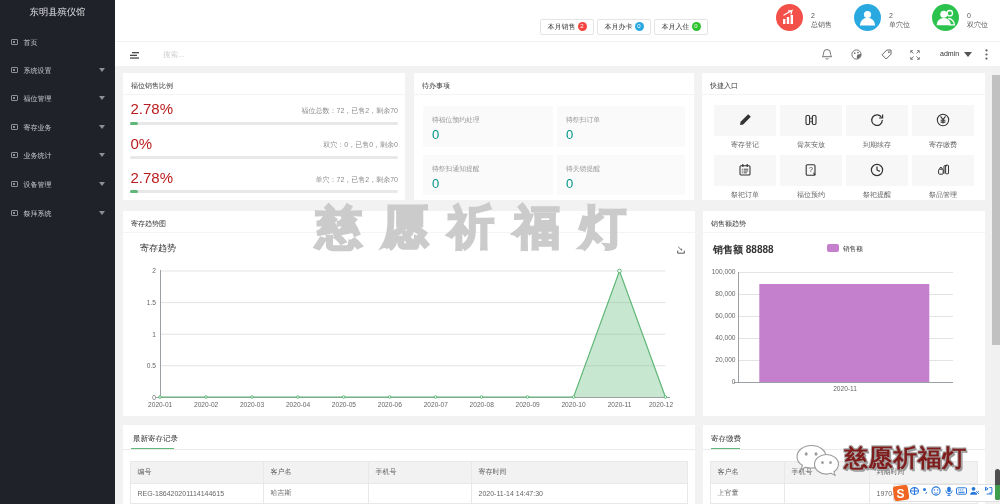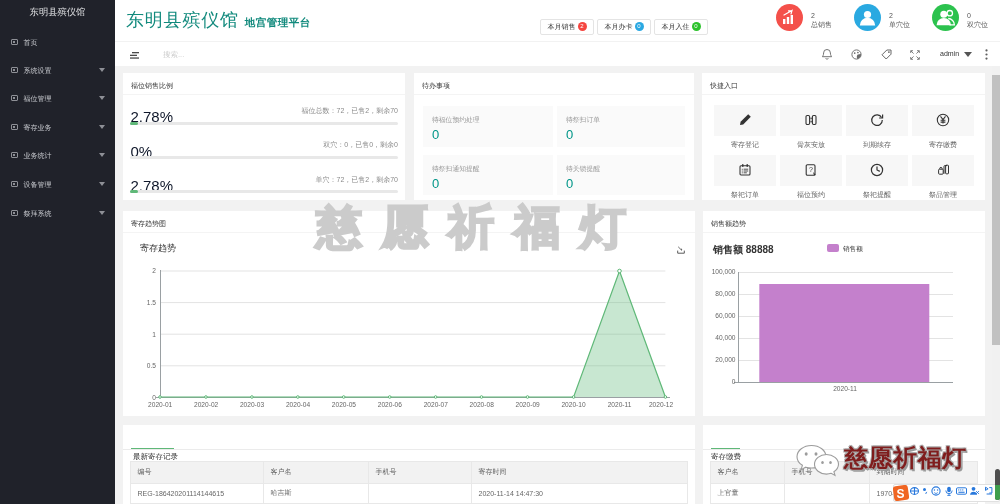--- a/index.html
+++ b/index.html
@@ -24,36 +24,36 @@
 .circ { position:absolute; top:3.5px; width:27px; height:27px; border-radius:50%; }
 .circtxt { position:absolute; top:11px; font-size:7px; color:#555; line-height:9px; white-space:nowrap; }
 
 
 #toolbar { left:115px; top:42px; width:885px; height:24px; background:#fff; z-index:4; }
 .tbico { position:absolute; top:4px; }
 
 
 .card { position:absolute; background:#fff; z-index:1; }
 .chead { position:absolute; left:0; top:0; right:0; height:22px; border-bottom:1px solid #f4f4f4; font-size:7px; color:#333; line-height:26px; padding-left:8px; }
-.gray-num { font-size:15px; color:#0f172a; line-height:1.2;margin-top:8px; }
+.gray-num { font-size:15px; color:#b91c1c; line-height:1.2; }
 .rlabel { font-size:7px; color:#8a8a8a; }
 .pbar { position:absolute; height:3px; border-radius:1.5px; background:#e8e8e8; left:7px; right:7px; }
 .pbar i { position:absolute; left:0; top:0; bottom:0; border-radius:1.5px; background:#5FB878; }
 
 .tbox { position:absolute; background:#fafafa; }
 .tbox .tl { position:absolute; left:9px; top:9px; font-size:6.8px; color:#999; }
 .tbox .tn { position:absolute; left:9px; top:20.5px; font-size:13px; color:#009688; }
 
 .qbox { position:absolute; background:#f7f7f7; }
 .qlabel { position:absolute; font-size:7px; color:#666; text-align:center; width:62px; }
 
 
 .axlbl { position:absolute; font-size:6.6px; color:#666; }
 
-.ttitle { position:absolute; font-size:7.5px; color:#333;margin-top:18px; }
+.ttitle { position:absolute; font-size:7.5px; color:#333; }
 .tunder { position:absolute; height:2px; background:#5FB878; }
 .tdiv { position:absolute; height:1px; background:#ebebeb; }
 table.lt { position:absolute; border-collapse:collapse; font-size:7px; color:#666; }
 table.lt tr.dr td { height:20px; }
 table.lt th, table.lt td { border:1px solid #e8e8e8; font-weight:normal; text-align:left; padding:0 0 0 6.5px; height:22px; }
 table.lt th { background:#f2f2f2; color:#5f5f5f; }
 
 
 #wm1 { position:absolute; left:316px; top:204px; font-size:46px; font-weight:900; color:#cbcbcb; -webkit-text-stroke:2.5px #cbcbcb; z-index:9; letter-spacing:20px; line-height:1; white-space:nowrap; font-family:"Liberation Sans",sans-serif; }
 #wm2 { position:absolute; left:844px; top:445px; font-size:24px; font-weight:bold; color:#7f1d1d; z-index:9; white-space:nowrap; letter-spacing:0.5px; text-shadow:-0.7px -0.7px 0 #ababab, 0.7px -0.7px 0 #ababab, -0.7px 0.7px 0 #ababab, 1px 1px 0 #9a9a9a, 1.8px 1.8px 0.5px #9a9a9a; line-height:1.1; }
@@ -102,21 +102,20 @@
       <span class="mc"></span>
     </div>
   <div class="mitem" style="top:199px;">
       <span class="mi"></span>
       <span class="mt">祭拜系统</span>
       <span class="mc"></span>
     </div>
 </div>
 
 <div class="abs" id="header">
-  <div id="htitle">东明县殡仪馆<span id="hsub">地宫管理平台</span></div>
   <div class="hbtn" style="left:425px;">本月销售<span class="hbadge" style="background:#f5453f;">2</span></div>
   <div class="hbtn" style="left:482px;">本月办卡<span class="hbadge" style="background:#2aa8e2;">0</span></div>
   <div class="hbtn" style="left:539px;">本月入住<span class="hbadge" style="background:#2cc22c;">0</span></div>
 
   <div class="circ" style="left:661px; background:#f4504a;">
     <svg width="27" height="27" viewBox="0 0 27 27">
         <g fill="#fff">
           <rect x="7" y="15" width="2.4" height="5"></rect>
           <rect x="10.8" y="13" width="2.4" height="7"></rect>
           <rect x="14.6" y="11" width="2.4" height="9"></rect>

